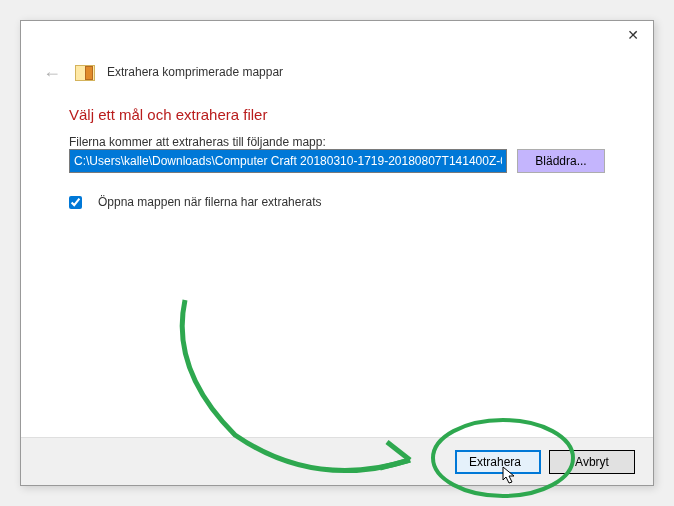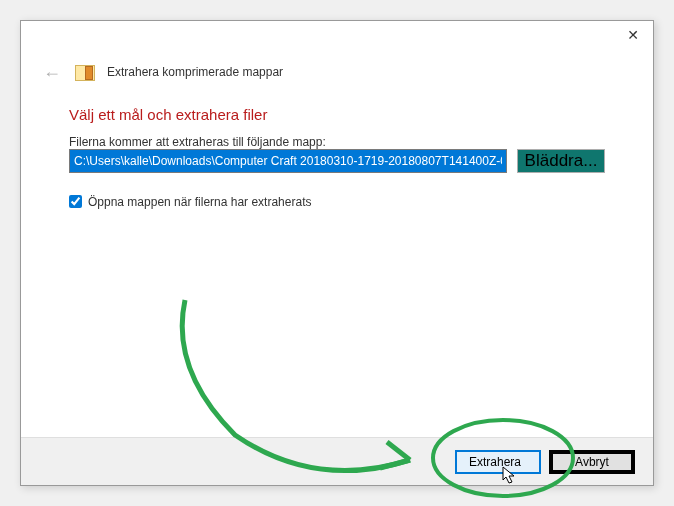--- a/index.html
+++ b/index.html
@@ -103,28 +103,29 @@
       color: #fff;
       font-size: 12px;
       padding: 2px 4px;
       font-family: inherit;
       overflow: hidden;
       white-space: nowrap;
     }
     .browse-btn {
       width: 88px;
       height: 24px;
-      background: #0f766e;
+      background: #c4b5fd;
       border: 1px solid #adadad;
-      font-size: 17px;
+      font-size: 12px;
       cursor: pointer;
     }
     .checkbox-row {
       display: flex;
-      gap: 6px;
+      align-items: center;
+      gap: 16px;
     }
     .checkbox {
       width: 13px;
       height: 13px;
       accent-color: #0078d7;
     }
     .checkbox-label { font-size: 12px; color: #333; }
     .footer {
       height: 48px;
       border-top: 1px solid #dfdfdf;
@@ -132,21 +133,21 @@
       display: flex;
       justify-content: flex-end;
       align-items: center;
       padding-right: 18px;
       gap: 8px;
     }
     .btn {
       min-width: 86px;
       height: 24px;
       background: #e1e1e1;
-      border: 4px solid #000000;
+      border: 1px solid #000000;
       font-size: 12px;
       cursor: pointer;
       padding: 0 14px;
     }
     .btn.primary {
       border: 2px solid #0078d7;
       background: #e5f1fb;
       padding-left: 8px;
     }
     .annotation {

